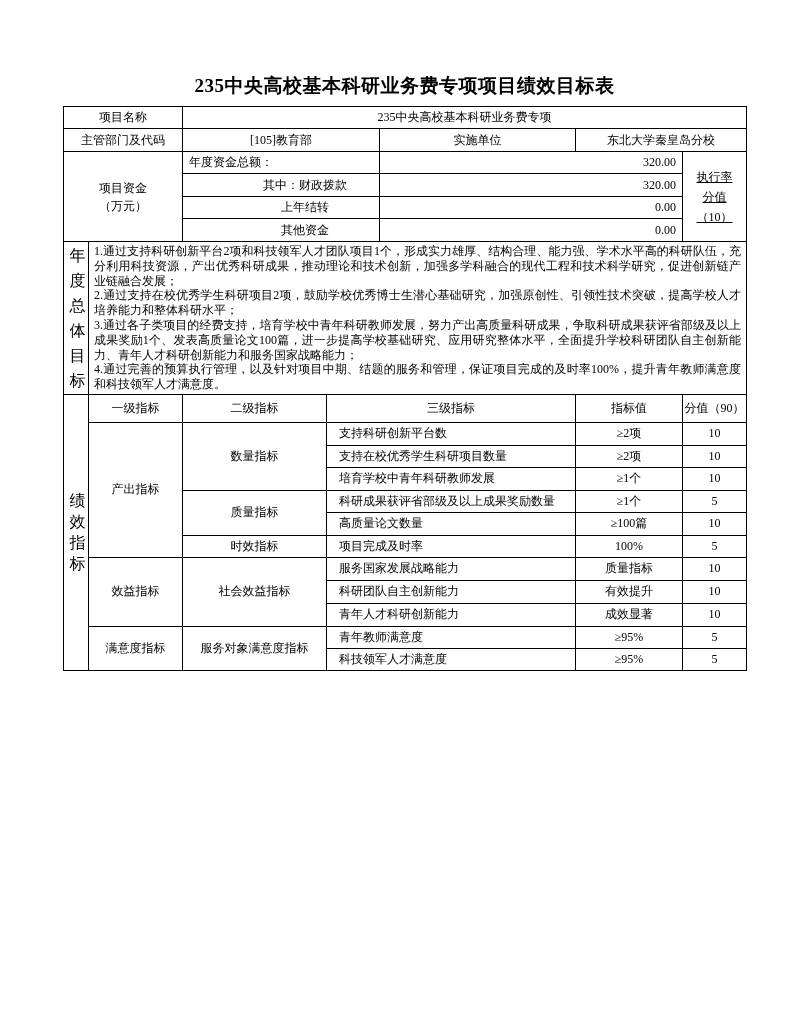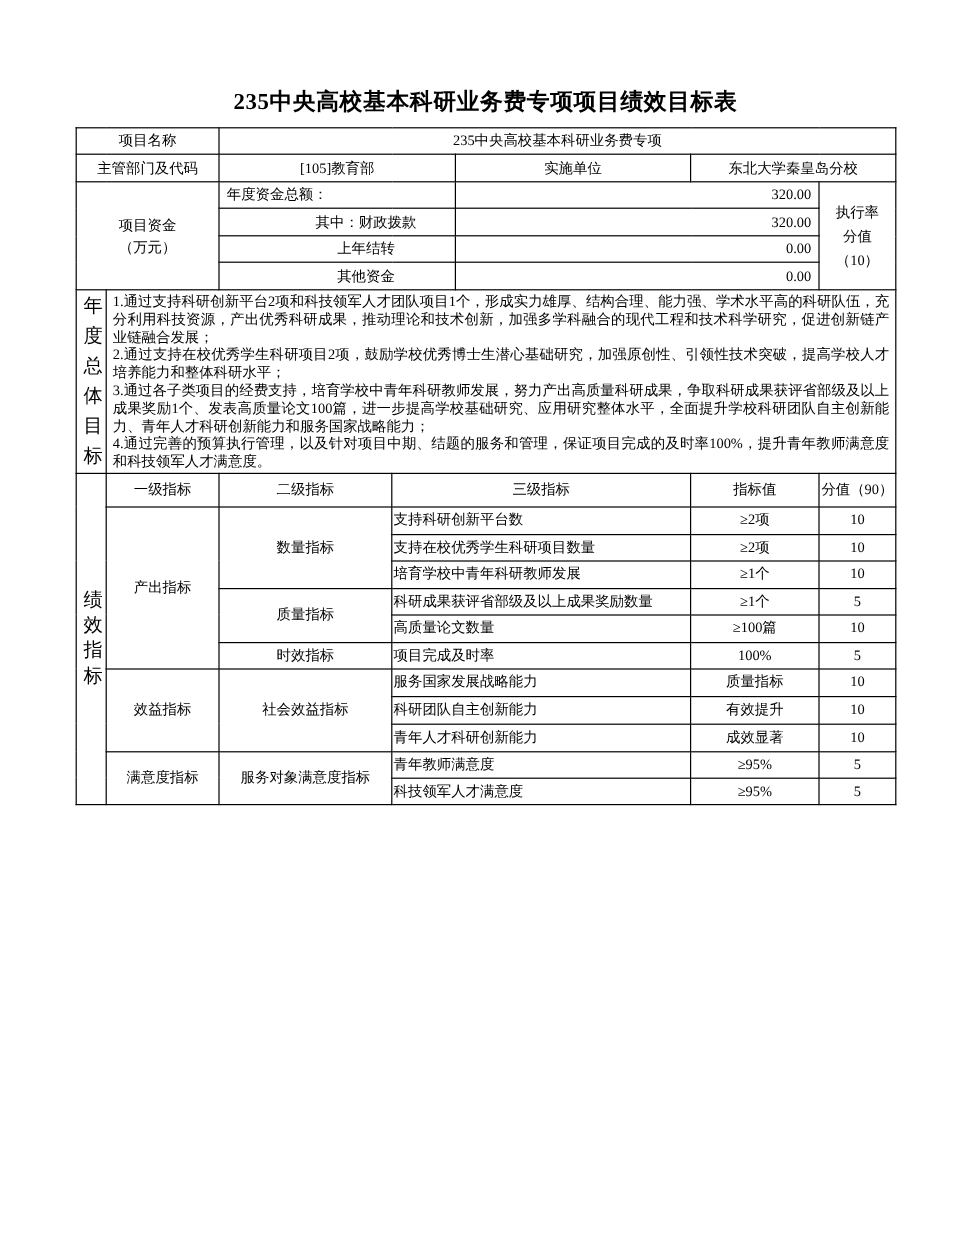--- a/index.html
+++ b/index.html
@@ -59,23 +59,23 @@
     word-break: break-all;
     text-align: center;
     font-size: 16px;
   }
   .vtext.goal-side { line-height: 25px; }
   .vtext.perf-side { line-height: 21px; }
 
   td.lbl-left  { text-align: left;  padding-left: 6px; }
   td.lbl-shift span { position: relative; left: 24px; }
   td.val-right { text-align: right; padding-right: 6px; }
-  td.name-cell { text-align: left; padding-left: 1px; }
-
-  .exec-line { line-height: 20px; }
+  td.name-cell { text-align: left; padding-left: 12px; }
+
+  .exec-line { line-height: 20px; text-decoration: underline; }
   .fund-group-line { line-height: 18px; }
 </style>
 </head>
 <body>
 
 <div class="page">
 
   <div class="doc-title">235中央高校基本科研业务费专项项目绩效目标表</div>
 
   <table class="main">

